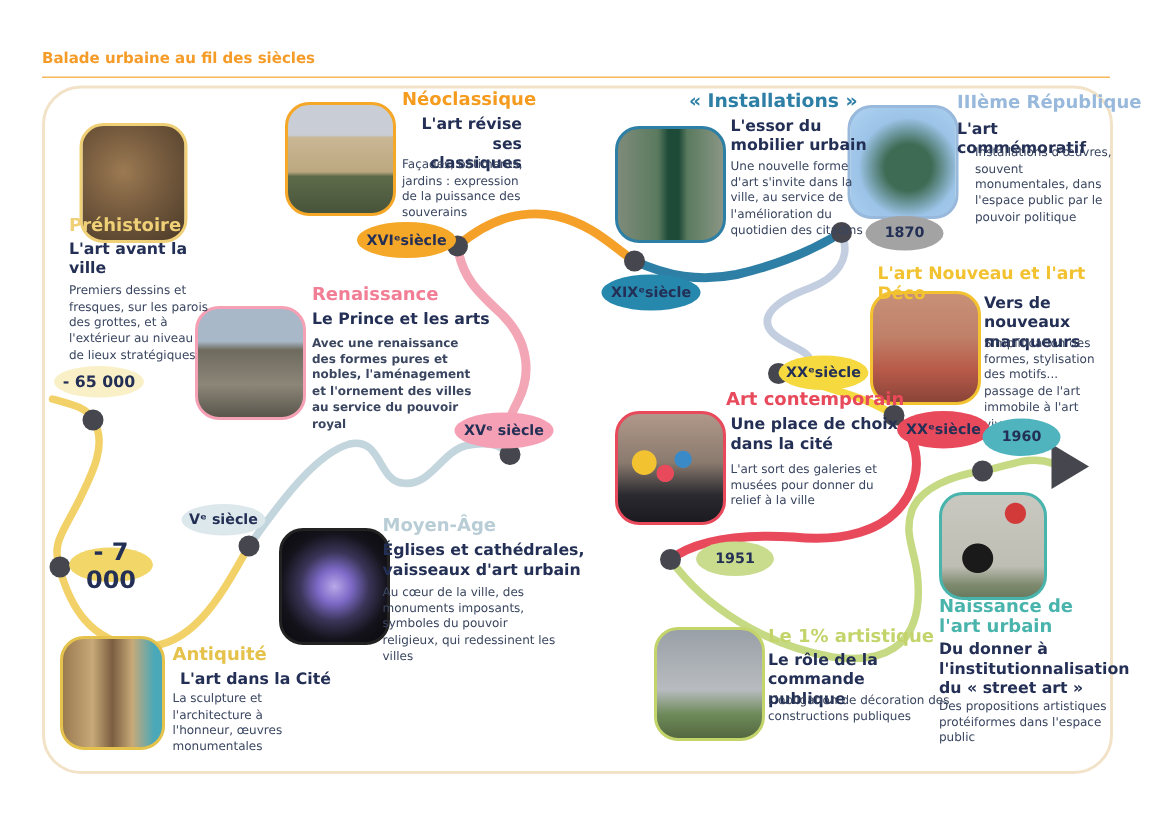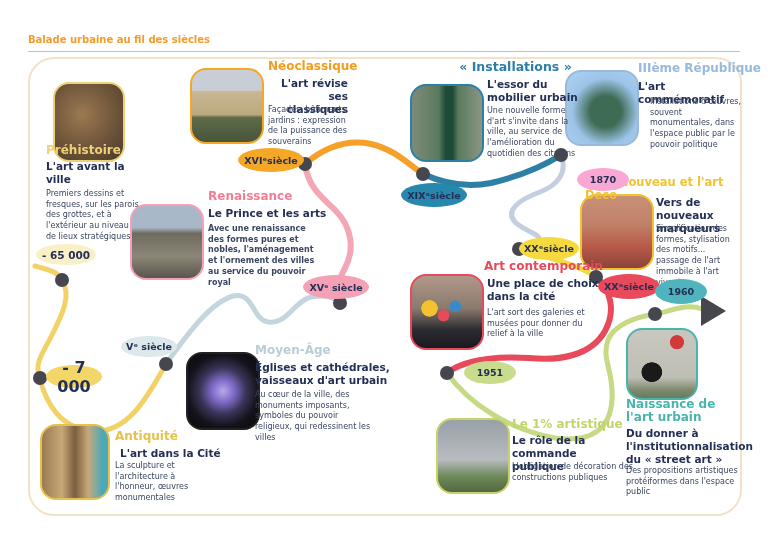--- a/index.html
+++ b/index.html
@@ -21,21 +21,21 @@
   .t-moyenage{color:#B9CDD6}.t-antiquite{color:#E5C24B}.t-contemporain{color:#E8495B}
   .t-pourcent{color:#C3D46B}.t-naissance{color:#49B4AC}
   
   .p-65000{left:36px;top:244px;width:60px;height:21px;background:#FAF0C8;font-size:10.5px;}
   .p-7000{left:46px;top:365px;width:56px;height:23px;background:#F2D668;font-size:16px;}
   .p-v{left:121px;top:336px;width:56px;height:21px;background:#DCE8EC;}
   .p-xv{left:283px;top:275px;width:66px;height:24px;background:#F5A0B4;margin-left:20px;}
   .p-xvi{left:238px;top:148px;width:66px;height:24px;background:#F5A728;}
   .p-xix{left:401px;top:183px;width:66px;height:24px;background:#2788AE;}
   .p-xx-y{left:519px;top:237px;width:60px;height:23px;background:#F5D93F;}
-  .p-1870{left:577px;top:144px;width:52px;height:23px;background:#f9a8d4;margin-top:24px;}
+  .p-1870{left:577px;top:144px;width:52px;height:23px;background:#a3a3a3;}
   .p-xx-r{left:598px;top:274px;width:62px;height:25px;background:#E8495B;}
   .p-1960{left:655px;top:279px;width:52px;height:25px;background:#4FB4BE;}
   .p-1951{left:464px;top:361px;width:52px;height:23px;background:#C9DC8E;}
   
   .ph-cave{left:53px;top:82px;width:68px;height:76px;border-color:#EFD077;
     background:radial-gradient(circle at 40% 40%,#9C7A52 0%,#7A5E40 40%,#4A3A28 100%);}
   .ph-versailles{left:190px;top:68px;width:70px;height:72px;border-color:#F5A728;
     background:linear-gradient(180deg,#C9CED6 0%,#C9CED6 28%,#C9B795 30%,#BCA87F 62%,#5E6B4A 66%,#47543A 100%);}
   .ph-wallace{left:410px;top:84px;width:70px;height:74px;border-color:#2E7FA6;
     background:linear-gradient(90deg,#7E8B7A 0%,#5A7A5E 38%,#1E4A38 48%,#1E4A38 58%,#5A7A5E 66%,#8A9684 100%);}

